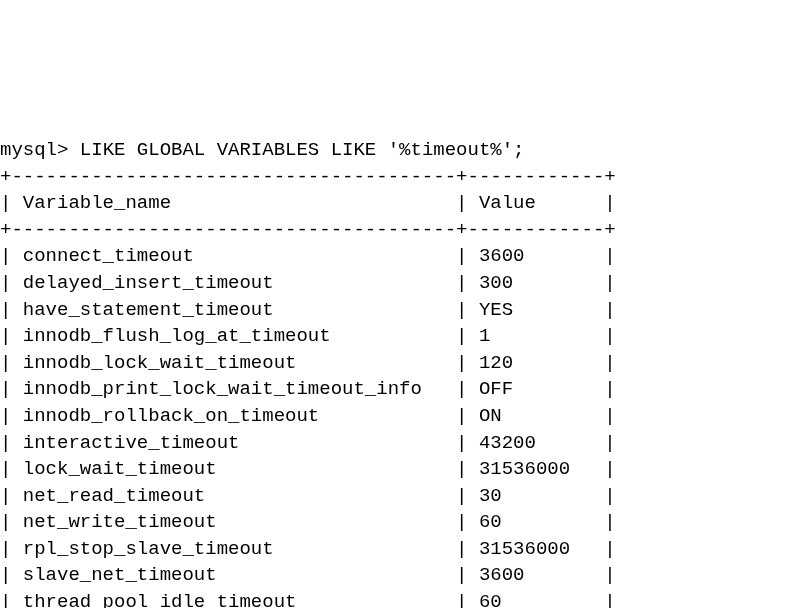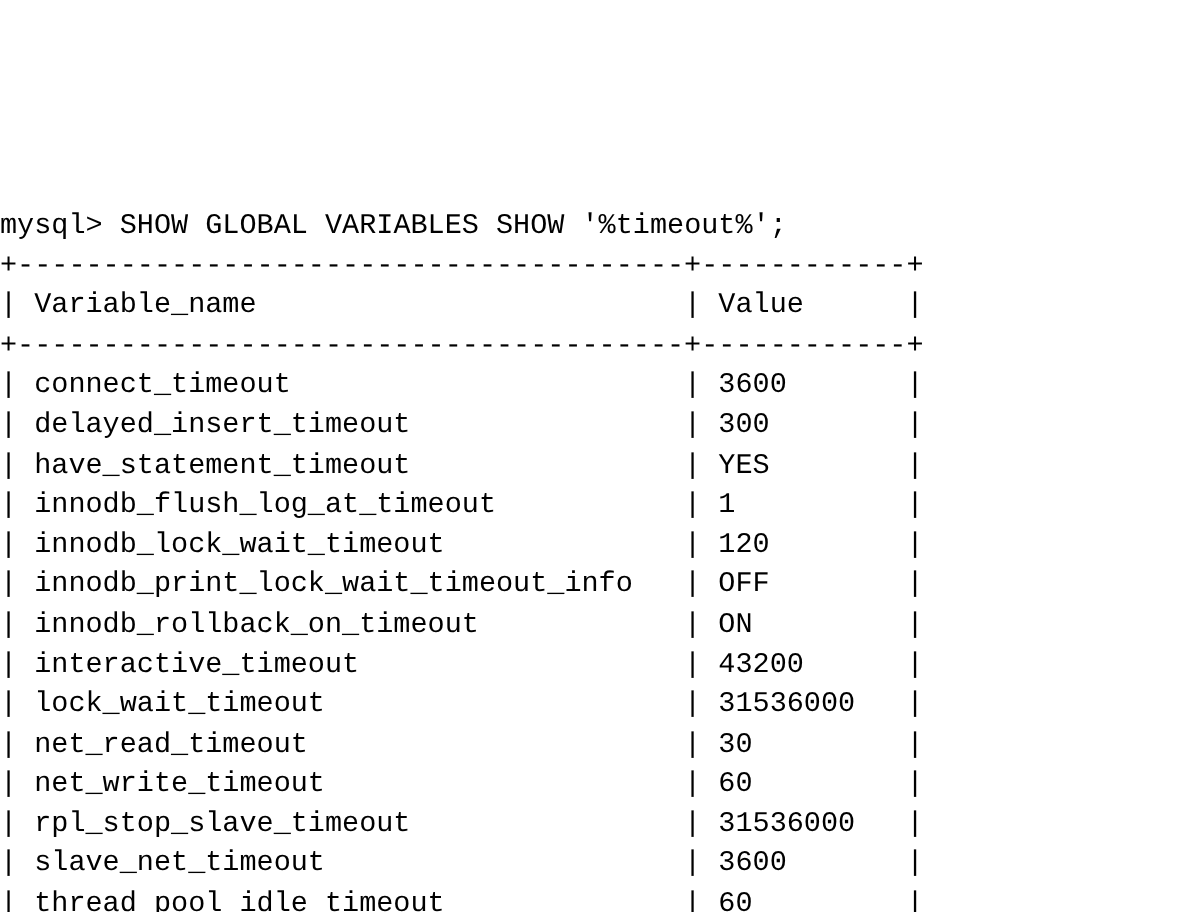--- a/index.html
+++ b/index.html
@@ -20,21 +20,21 @@
     .terminal {
       position: relative;
     }
   </style>
 </head>
 <body>
 
 
 
 <div class="terminal">
-<span><span>mysql&gt;</span> <span>SHOW GLOBAL VARIABLES SHOW '%timeout%';</span></span>
+<span><span>mysql&gt;</span> <span>LIKE GLOBAL VARIABLES LIKE '%timeout%';</span></span>
 <span id="border-top">+---------------------------------------+------------+</span>
 <span id="header-row">| Variable_name                         | Value      |</span>
 <span id="border-mid">+---------------------------------------+------------+</span>
 <span id="table-body">| connect_timeout                       | 3600       |
 | delayed_insert_timeout                | 300        |
 | have_statement_timeout                | YES        |
 | innodb_flush_log_at_timeout           | 1          |
 | innodb_lock_wait_timeout              | 120        |
 | innodb_print_lock_wait_timeout_info   | OFF        |
 | innodb_rollback_on_timeout            | ON         |

